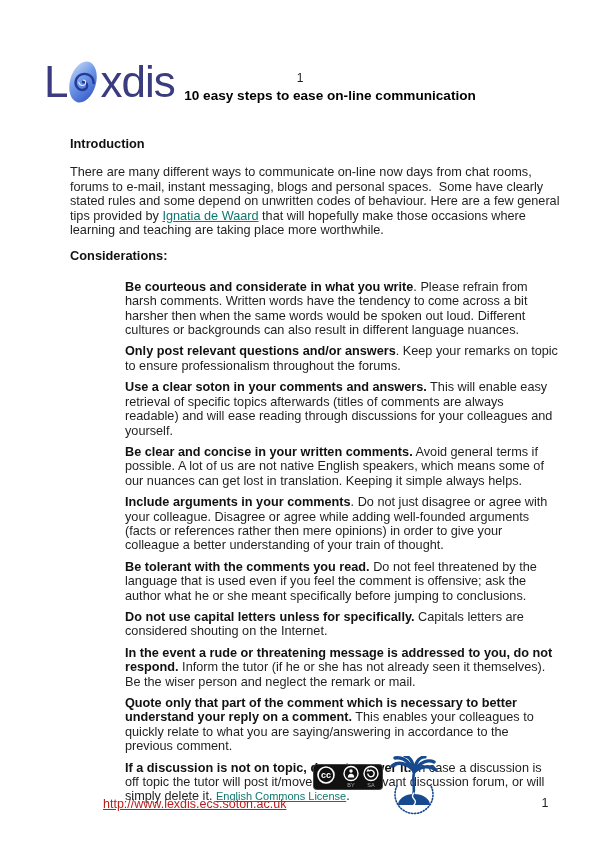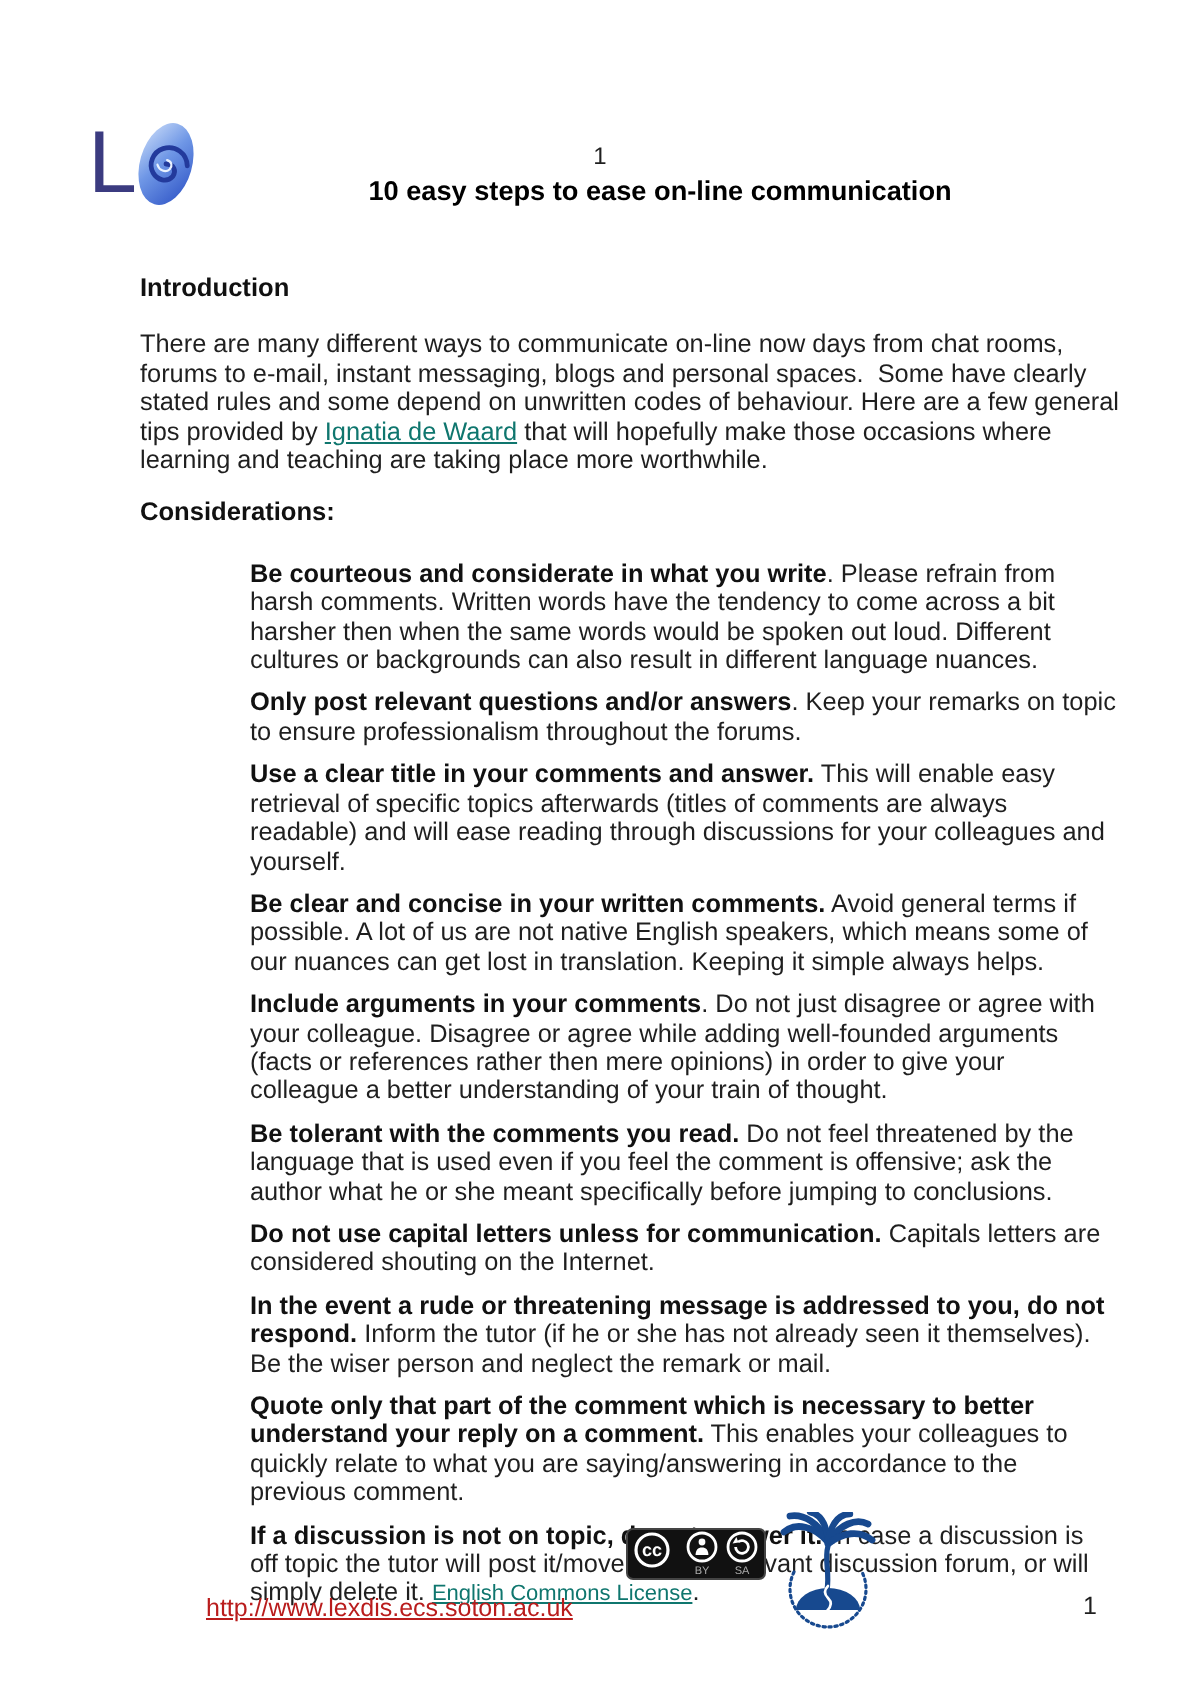--- a/index.html
+++ b/index.html
@@ -68,39 +68,40 @@
           <stop offset="0.45" stop-color="#6f97e6"></stop>
           <stop offset="1" stop-color="#2b50c4"></stop>
         </linearGradient>
       </defs>
       <g transform="rotate(16 18 26)">
         <ellipse cx="18" cy="26" rx="13" ry="21" fill="url(#ovalGrad)"></ellipse>
         <path d="M18 26 c4 -1 6 2 5 5 c-2 4 -7 4 -10 1 c-3.5 -3.5 -3 -10 1.5 -13 c5.5 -3.5 12 -1 14 5" fill="none" stroke="#233a9c" stroke-width="2.4" stroke-linecap="round"></path>
         <path d="M18 24 c2.5 0 3.5 2 2.5 4 c-1.5 2.5 -5 2 -6.5 -0.5" fill="none" stroke="#eaf2ff" stroke-width="1.1" stroke-linecap="round"></path>
       </g>
     </svg>
+    <span>xdis</span>
   </div>
 
   <div class="hdr-pagenum">1</div>
   <div class="title">10 easy steps to ease on-line communication</div>
 
   <div class="content">
     <p class="h-bold">Introduction</p>
     <p class="intro-p"><span>There are many different ways to communicate on-line now days from chat rooms, forums to e-mail, instant messaging, blogs and personal spaces.  Some have clearly stated rules and some depend on unwritten codes of behaviour. Here are a few general tips provided by </span><a class="doclink">Ignatia de Waard</a><span> that will hopefully make those occasions where learning and teaching are taking place more worthwhile.</span></p>
 
     <p class="h-bold considerations-h">Considerations:</p>
 
     <div class="list">
       <p class="item"><span class="lead">Be courteous and considerate in what you write</span><span>. Please refrain from harsh comments. Written words have the tendency to come across a bit harsher then when the same words would be spoken out loud. Different cultures or backgrounds can also result in different language nuances.</span></p>
       <p class="item"><span class="lead">Only post relevant questions and/or answers</span><span>. Keep your remarks on topic to ensure professionalism throughout the forums.</span></p>
-      <p class="item"><span class="lead">Use a clear title in your comments and answer.</span><span> This will enable easy retrieval of specific topics afterwards (titles of comments are always readable) and will ease reading through discussions for your colleagues and yourself.</span></p>
+      <p class="item"><span class="lead">Use a clear soton in your comments and answers.</span><span> This will enable easy retrieval of specific topics afterwards (titles of comments are always readable) and will ease reading through discussions for your colleagues and yourself.</span></p>
       <p class="item"><span class="lead">Be clear and concise in your written comments.</span><span> Avoid general terms if possible. A lot of us are not native English speakers, which means some of our nuances can get lost in translation. Keeping it simple always helps.</span></p>
       <p class="item"><span class="lead">Include arguments in your comments</span><span>. Do not just disagree or agree with your colleague. Disagree or agree while adding well-founded arguments (facts or references rather then mere opinions) in order to give your colleague a better understanding of your train of thought.</span></p>
       <p class="item"><span class="lead">Be tolerant with the comments you read.</span><span> Do not feel threatened by the language that is used even if you feel the comment is offensive; ask the author what he or she meant specifically before jumping to conclusions.</span></p>
-      <p class="item"><span class="lead">Do not use capital letters unless for communication.</span><span> Capitals letters are considered shouting on the Internet.</span></p>
+      <p class="item"><span class="lead">Do not use capital letters unless for specifically.</span><span> Capitals letters are considered shouting on the Internet.</span></p>
       <p class="item"><span class="lead">In the event a rude or threatening message is addressed to you, do not respond.</span><span> Inform the tutor (if he or she has not already seen it themselves). Be the wiser person and neglect the remark or mail.</span></p>
       <p class="item"><span class="lead">Quote only that part of the comment which is necessary to better understand your reply on a comment.</span><span> This enables your colleagues to quickly relate to what you are saying/answering in accordance to the previous comment.</span></p>
       <p class="item"><span class="lead">If a discussion is not on topic, do not answer it.</span><span> In case a discussion is off topic the tutor will post it/move it to the relevant discussion forum, or will simply delete it. </span><a class="doclink cc-link">English Commons License</a><span>.</span></p>
     </div>
   </div>
 
   <svg class="cc-badge" width="70" height="26" viewBox="0 0 70 26">
     <rect x="0.5" y="0.5" width="69" height="25" rx="3" fill="#111111" stroke="#444"></rect>
     <circle cx="13" cy="11" r="8" fill="none" stroke="#ffffff" stroke-width="1.6"></circle>
     <text x="13" y="14.2" text-anchor="middle" font-family="Liberation Sans, sans-serif" font-size="9" font-weight="700" fill="#ffffff">cc</text>

